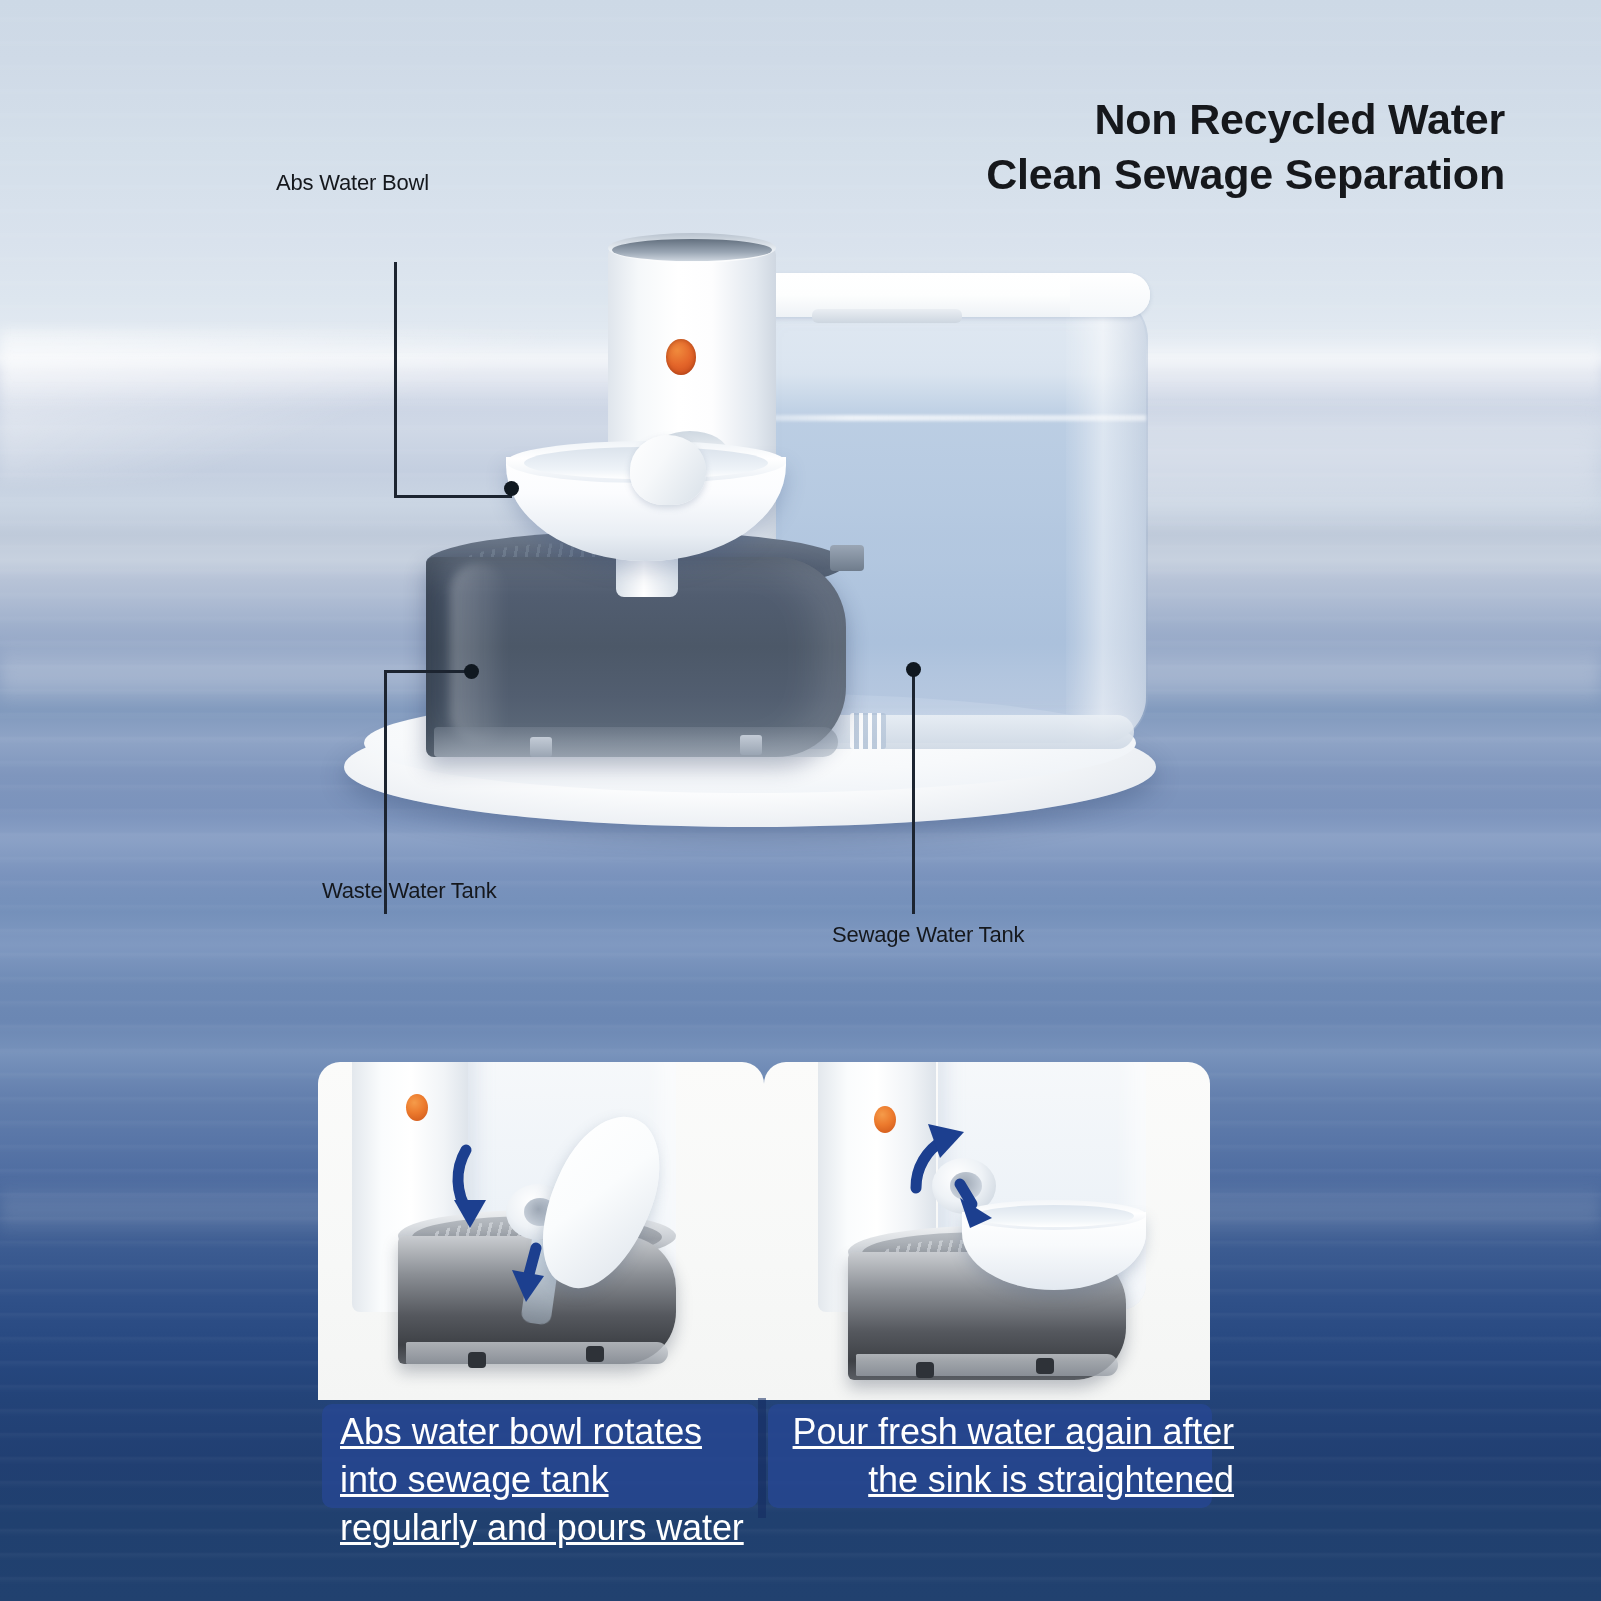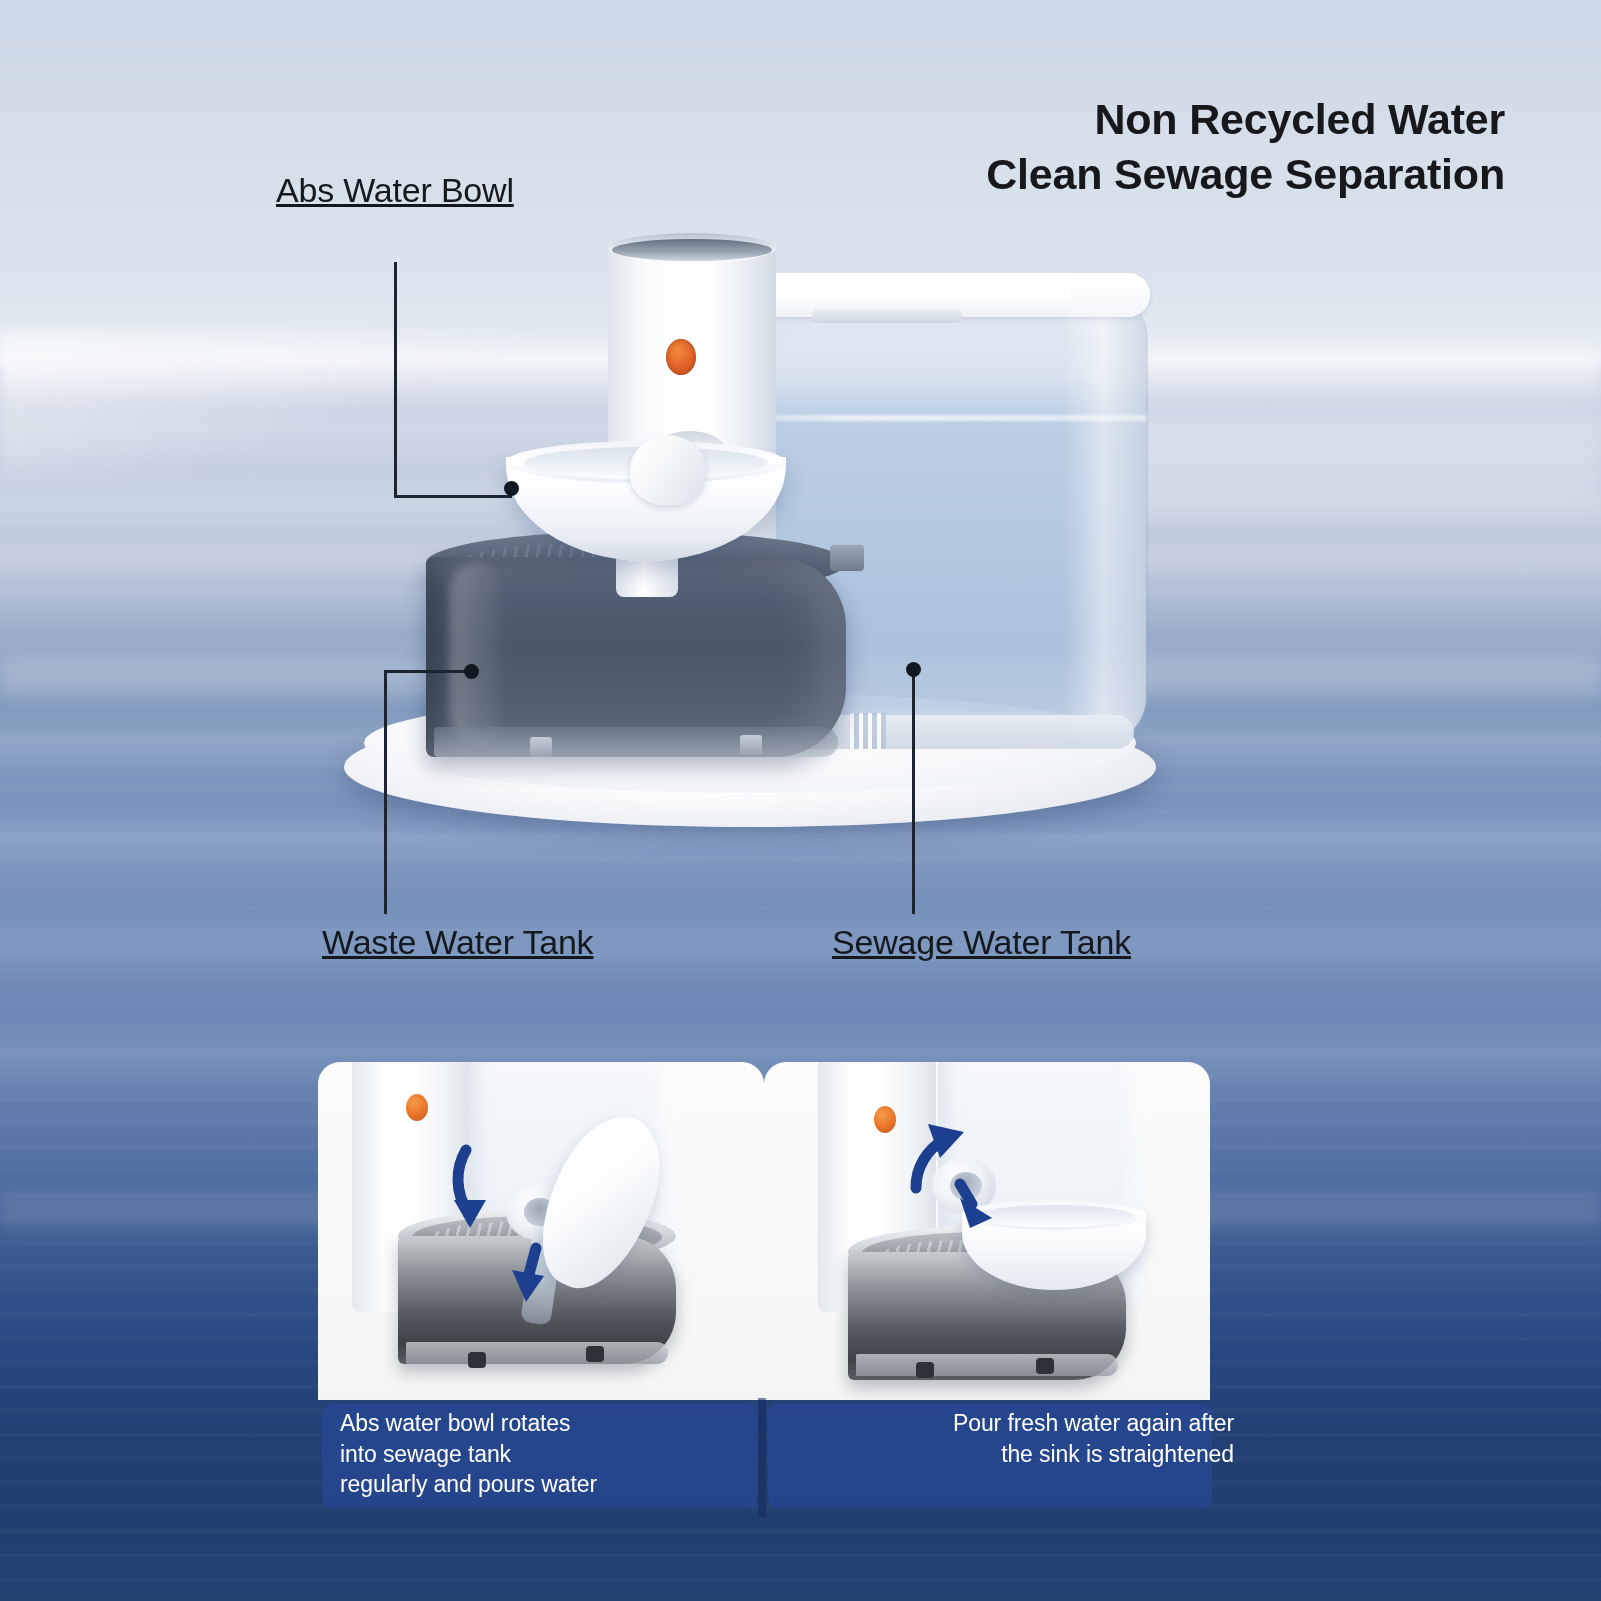--- a/index.html
+++ b/index.html
@@ -50,24 +50,24 @@
   .wave-b{position:absolute;left:0;right:0;top:1180px;height:60px;
     background:linear-gradient(180deg,rgba(255,255,255,0) 0%,rgba(255,255,255,.14) 50%,rgba(255,255,255,0) 100%);
     filter:blur(7px);}
 
   
   .headline{position:absolute;right:96px;top:92px;text-align:right;
     color:#16181c;font-weight:bold;font-size:43px;line-height:1.28;
     letter-spacing:-.2px;white-space:nowrap;}
 
   
-  .lbl{position:absolute;color:#15181d;font-size:34px;line-height:1.34;
-    letter-spacing:-.2px;white-space:nowrap;text-decoration:underline;}
+  .lbl{position:absolute;color:#15181d;font-size:22px;line-height:1.34;
+    letter-spacing:-.2px;white-space:nowrap;}
   #lbl-bowl{left:276px;top:168px;}
-  #lbl-waste{left:322px;top:920px;}
+  #lbl-waste{left:322px;top:876px;}
   #lbl-clean{left:832px;top:920px;}
 
   
   .leader{position:absolute;}
   .ln{position:absolute;background:#1c2430;}
   .dot{position:absolute;width:15px;height:15px;border-radius:50%;background:#101820;}
 
   
   #hero{position:absolute;left:330px;top:245px;width:840px;height:580px;}
   .pedestal{position:absolute;left:14px;top:462px;width:812px;height:120px;
@@ -212,21 +212,21 @@
     background:linear-gradient(180deg,#ffffff 0%,#f8fafc 42%,#e3e9f0 100%);
     box-shadow:0 7px 14px rgba(90,110,140,.26);}
   .bowl-flat-rim{position:absolute;left:198px;top:138px;width:184px;height:30px;border-radius:50%;
     background:linear-gradient(180deg,#f3f6f9 0%,#ffffff 45%,#e9eef4 100%);}
   .bowl-flat-cav{position:absolute;left:210px;top:143px;width:160px;height:22px;border-radius:50%;
     background:linear-gradient(180deg,#dde5ee 0%,#f3f7fa 75%,#ffffff 100%);}
 
   .arrow-svg{position:absolute;left:0;top:0;width:446px;height:338px;overflow:visible;}
 
   
-  .cap{position:absolute;color:#ffffff;font-size:23px;line-height:1.33;letter-spacing:-.1px;}
+  .cap{position:absolute;color:#ffffff;font-size:36px;line-height:1.33;letter-spacing:-.1px;text-decoration:underline;}
   #cap-left{left:340px;top:1408px;width:420px;}
   #cap-right{left:784px;top:1408px;width:450px;text-align:right;}
   .cap span{display:block;white-space:nowrap;}
   .capbg{position:absolute;border-radius:10px;background:rgba(38,70,148,.78);}
   #capbg-left{left:322px;top:1404px;width:436px;height:104px;}
   #capbg-right{left:768px;top:1404px;width:444px;height:104px;}
 
   .panel-gap{position:absolute;left:758px;top:1398px;width:8px;height:120px;background:rgba(20,42,96,.55);}
 </style>
 </head>

